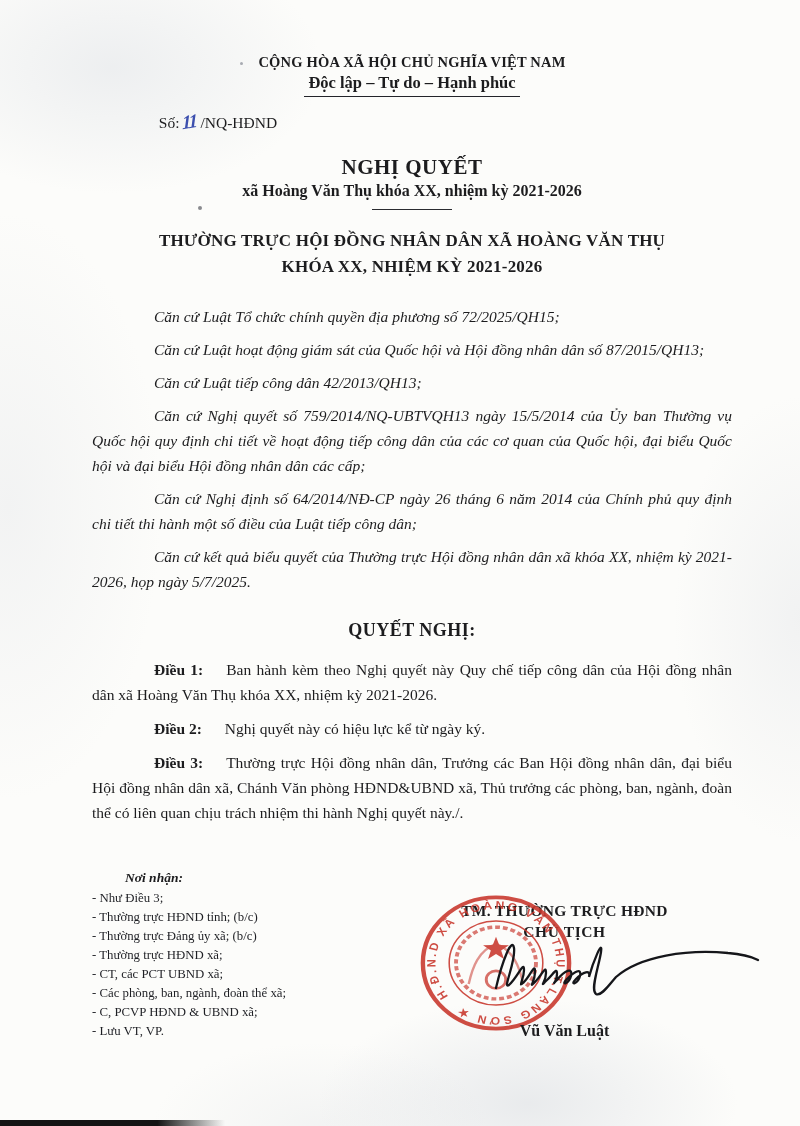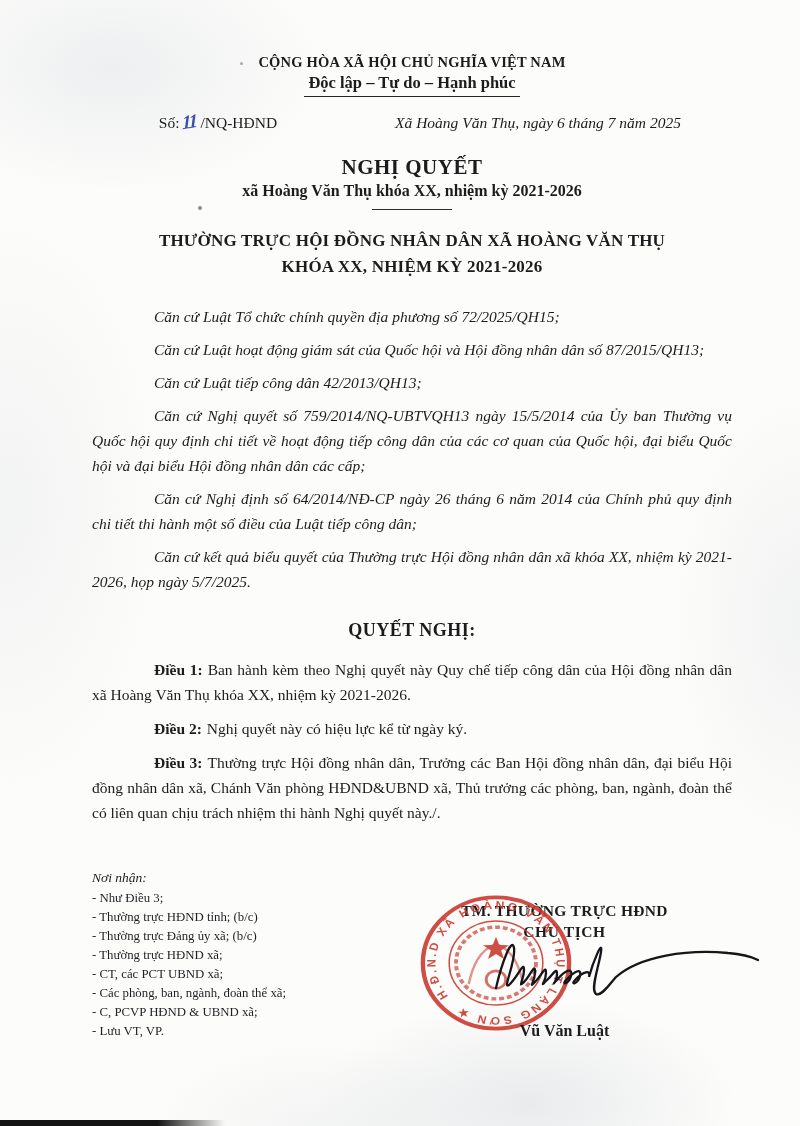--- a/index.html
+++ b/index.html
@@ -34,23 +34,23 @@
   .title-block{text-align:center;margin-top:22px;}
   .title-main{font-weight:bold;font-size:21px;letter-spacing:0.5px;}
   .title-subject{font-weight:bold;font-size:16px;line-height:22px;margin-top:4px;}
   .title-divider{width:80px;border:none;border-top:1.8px solid #2a2b30;margin:7px auto 0;}
   .issuer-block{text-align:center;margin-top:18px;font-weight:bold;font-size:17px;line-height:26px;letter-spacing:0.2px;}
   .preamble{margin-top:24px;}
   .preamble p{font-style:italic;font-size:15.5px;line-height:25px;text-align:justify;text-indent:62px;margin:0 0 8px 0;}
   .resolution-heading{text-align:center;font-weight:bold;font-size:18px;letter-spacing:0.5px;margin-top:26px;}
   .articles{margin-top:16px;}
   .articles p{font-size:15.5px;line-height:25px;text-align:justify;text-indent:62px;margin:0 0 9px 0;}
-  .art-label{font-weight:bold;margin-right:5px;}
+  .art-label{font-weight:bold;margin-right:23px;}
   .recipients{position:absolute;left:92px;top:870px;width:300px;}
-  .recipients-heading{font-weight:normal;font-style:italic;font-size:13.5px;margin-bottom:3px;}
+  .recipients-heading{font-weight:bold;font-style:italic;font-size:13.5px;margin-bottom:3px;margin-left:33px;}
   .recipients-item{font-size:12.8px;line-height:19px;color:#1e1f24;}
   .authority{position:absolute;left:392px;top:866px;width:345px;text-align:center;margin-top:34px;}
   .authority-line1{font-weight:bold;font-size:15.5px;line-height:21px;letter-spacing:0.3px;}
   .authority-line2{font-weight:bold;font-size:15.5px;line-height:21px;letter-spacing:0.6px;}
   .signer-name{position:absolute;left:392px;top:1022px;width:345px;text-align:center;font-weight:bold;font-size:16px;}
   .stamp-svg{position:absolute;left:418px;top:893px;opacity:0.88;}
   .signature-svg{position:absolute;left:488px;top:920px;}
   .bottom-band{position:absolute;left:0;top:1120px;width:225px;height:6px;background:linear-gradient(to right,#141414 70%,rgba(20,20,20,0));}
   .speck{position:absolute;width:3px;height:3px;border-radius:50%;background:rgba(90,95,110,0.5);}
 </style>
@@ -63,21 +63,20 @@
     <div class="hdr-right">
       <div class="nat-line1">CỘNG HÒA XÃ HỘI CHỦ NGHĨA VIỆT NAM</div>
       <div><span class="nat-line2">Độc lập – Tự do – Hạnh phúc</span></div>
     </div>
   </div>
 
   <div class="ref-row">
     <div class="ref-left">
       <span>Số:</span><span class="handwritten-no">11</span><span>/NQ-HĐND</span>
     </div>
-    <div class="ref-right">Xã Hoàng Văn Thụ, ngày 6 tháng 7 năm 2025</div>
   </div>
 
   <div class="title-block">
     <div class="title-main">NGHỊ QUYẾT</div>
     <div class="title-subject" style="margin-top:0;">xã Hoàng Văn Thụ khóa XX, nhiệm kỳ 2021-2026</div>
     <hr class="title-divider">
   </div>
 
   <div class="issuer-block">
     <div>THƯỜNG TRỰC HỘI ĐỒNG NHÂN DÂN XÃ HOÀNG VĂN THỤ</div>

